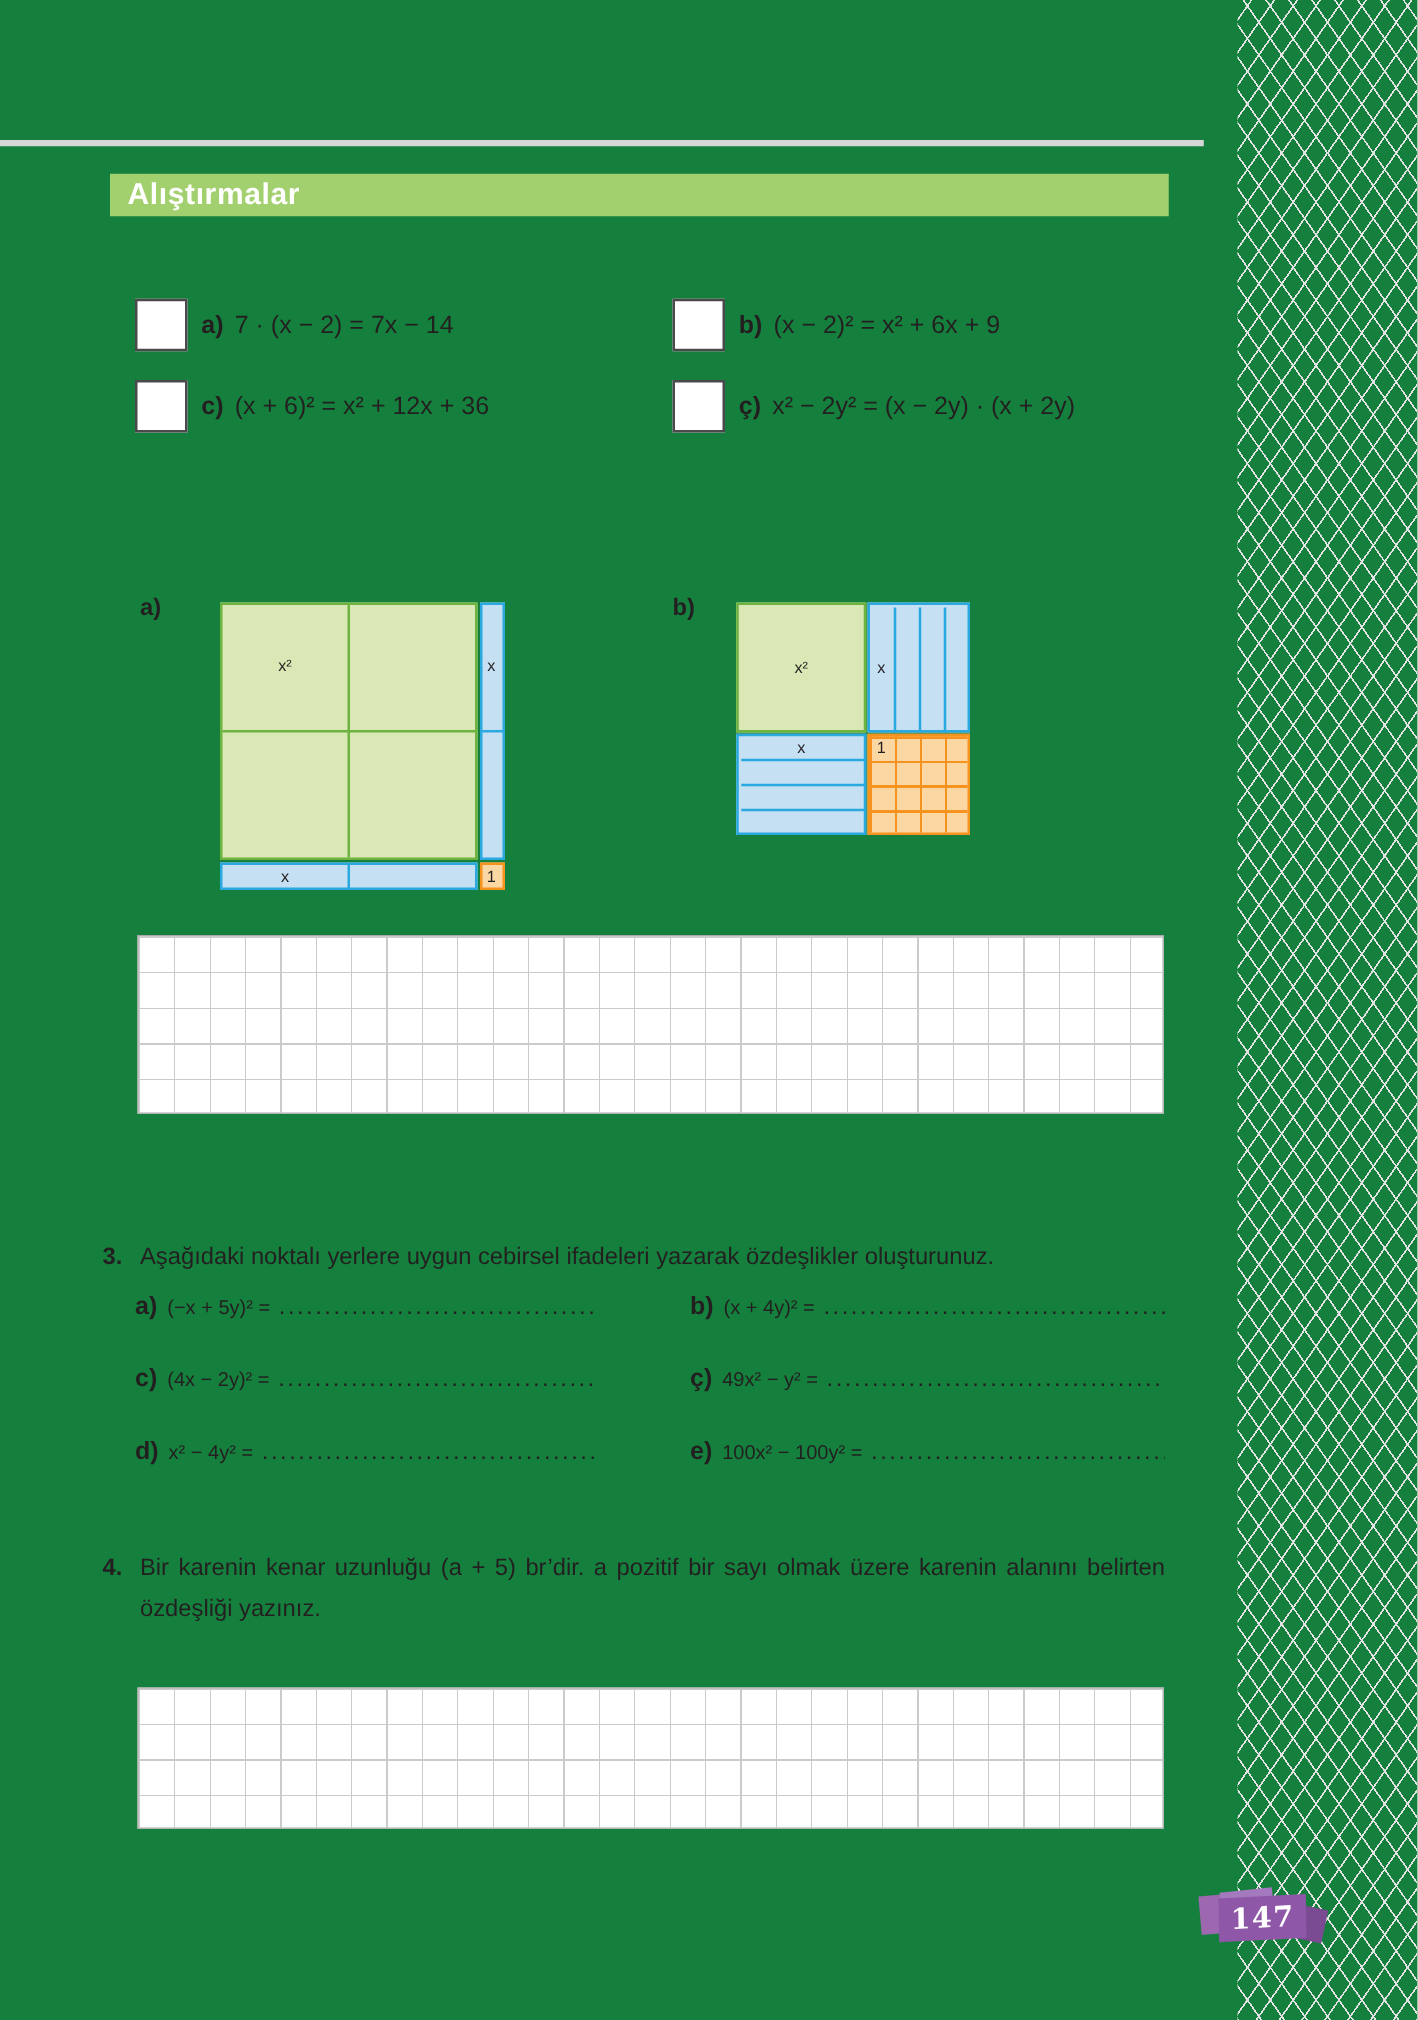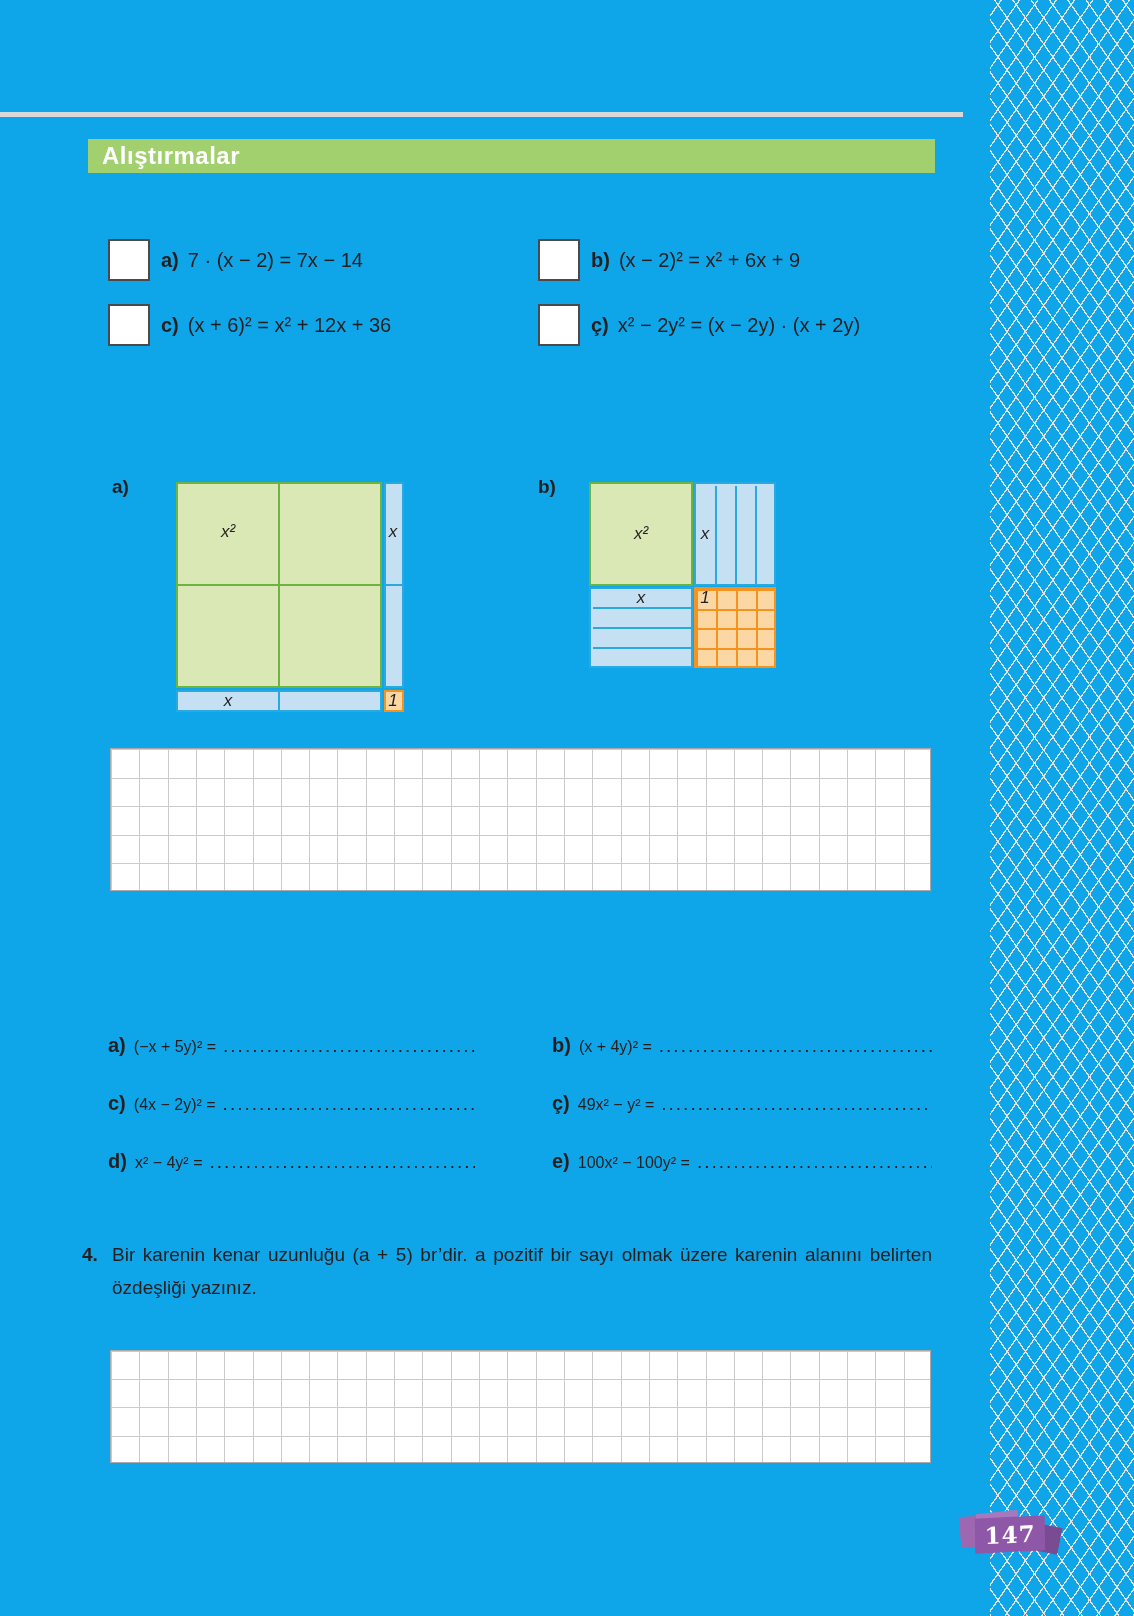--- a/index.html
+++ b/index.html
@@ -1,18 +1,18 @@
 <!DOCTYPE html>
 <html lang="tr"><head>
 <meta charset="utf-8">
 <style>
   html,body{margin:0;padding:0;background:#ffffff;}
   .page{
     position:relative; width:1134px; height:1616px;
-    background:#0ea5e9; overflow:hidden;
+    background:#15803d; overflow:hidden;
     font-family:"Liberation Sans", sans-serif;
     color:#231f20;
   }
   
   .crosshatch{
     position:absolute; left:990px; top:0; width:144px; height:1616px;
     background-image:
       repeating-linear-gradient(55deg, #e3e3e3 0, #e3e3e3 1.3px, transparent 1.3px, transparent 15px),
       repeating-linear-gradient(-55deg, #e3e3e3 0, #e3e3e3 1.3px, transparent 1.3px, transparent 15px);
   }
@@ -55,21 +55,21 @@
   #model-b{ left:589px; top:482px; width:187px; height:186px; }
   .tile{ position:absolute; box-sizing:border-box; }
   .tile-green { background:#d9e8b5; border:2px solid #6cb33f; }
   .tile-blue  { background:#c5e0f2; border:2px solid #2aa9e0; }
   .tile-orange{ background:#fbd7a4; border:2px solid #f6921e; }
   .divline{ position:absolute; }
   .div-green{ background:#6cb33f; }
   .div-blue { background:#2aa9e0; }
   .tile-label{
     position:absolute; transform:translate(-50%,-50%);
-    font-size:17px; color:#231f20; white-space:nowrap;font-style:italic;
+    font-size:13px; color:#231f20; white-space:nowrap;
   }
   
   #ma-green{ left:0; top:0; width:206px; height:206px; }
   #ma-vline{ left:102px; top:2px; width:2px; height:202px; }
   #ma-hline{ left:2px; top:102px; width:202px; height:2px; }
   #ma-bluecol{ left:208px; top:0; width:20px; height:206px; }
   #ma-bluecol-div{ left:209px; top:102px; width:18px; height:2px; }
   #ma-bluerow{ left:0; top:208px; width:206px; height:22px; }
   #ma-bluerow-div{ left:102px; top:209px; width:2px; height:20px; }
   #ma-orange{ left:208px; top:208px; width:20px; height:22px; }
@@ -215,20 +215,23 @@
     </div>
     <div class="tile tile-orange" id="mb-orange"></div>
     <span class="tile-label" style="left:52px; top:52px;">x²</span>
     <span class="tile-label" style="left:116px; top:52px;">x</span>
     <span class="tile-label" style="left:52px; top:116px;">x</span>
     <span class="tile-label" style="left:116px; top:116px;">1</span>
   </div>
 
   <div class="answer-grid" id="grid1"></div>
 
+  <div class="q-title" id="q3-title">
+    <span class="q-num">3.</span><span>Aşağıdaki noktalı yerlere uygun cebirsel ifadeleri yazarak özdeşlikler oluşturunuz.</span>
+  </div>
 
   <div class="q3-item" id="q3-a">
     <span class="q3-label">a)</span>
     <span class="q3-eq">(−x + 5y)² =</span>
     <span class="q3-dots">................................................................</span>
   </div>
   <div class="q3-item" id="q3-b">
     <span class="q3-label">b)</span>
     <span class="q3-eq">(x + 4y)² =</span>
     <span class="q3-dots">................................................................</span>

